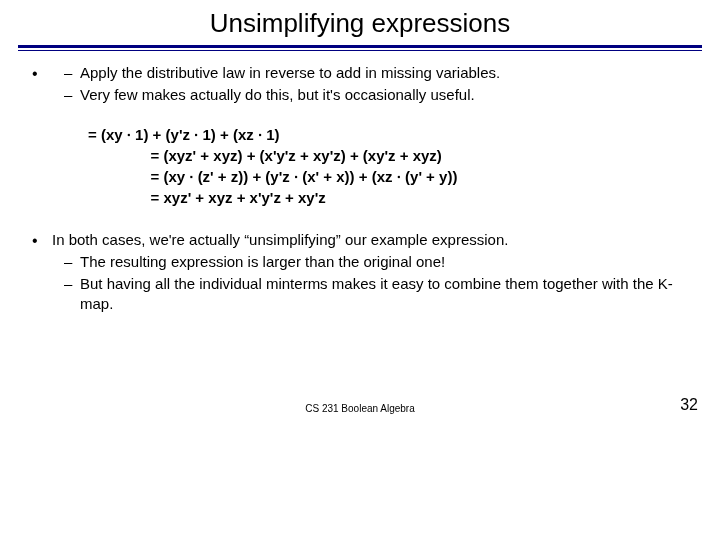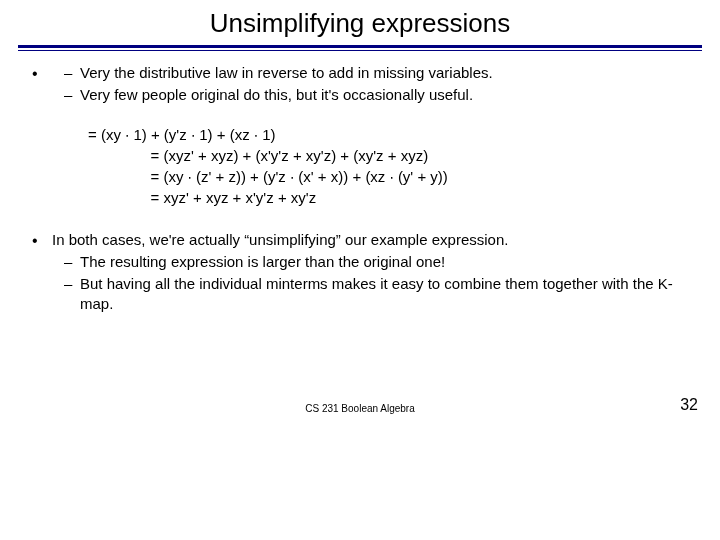--- a/index.html
+++ b/index.html
@@ -84,20 +84,21 @@
   }
   .eqrow {
     display: flex;
   }
   .eqlhs {
     text-align: right;
     white-space: pre;
   }
   .eqrhs {
     white-space: normal;
+    font-weight: bold;
   }
   .footer-center {
     position: absolute;
     bottom: 14px;
     left: 0;
     width: 720px;
     text-align: center;
     font-size: 10px;
   }
   .footer-right {
@@ -117,22 +118,22 @@
   <div class="rule-wrap">
     <div class="rule-top"></div>
     <div class="rule-bot"></div>
   </div>
 
   <div class="content">
 
     <ul class="top">
       <li>
         <ul class="sub">
-          <li>Very the distributive law in reverse to add in missing variables.</li>
-          <li>Very few people original do this, but it's occasionally useful.</li>
+          <li>Apply the distributive law in reverse to add in missing variables.</li>
+          <li>Very few makes actually do this, but it's occasionally useful.</li>
         </ul>
       </li>
     </ul>
 
     <div class="eqblock">
       <div class="eqrow">
         <div class="eqrhs">= (xy ∙ 1) + (y'z ∙ 1) + (xz ∙ 1)</div>
       </div>
       <div class="eqrow">
         <div class="eqlhs">               </div>

